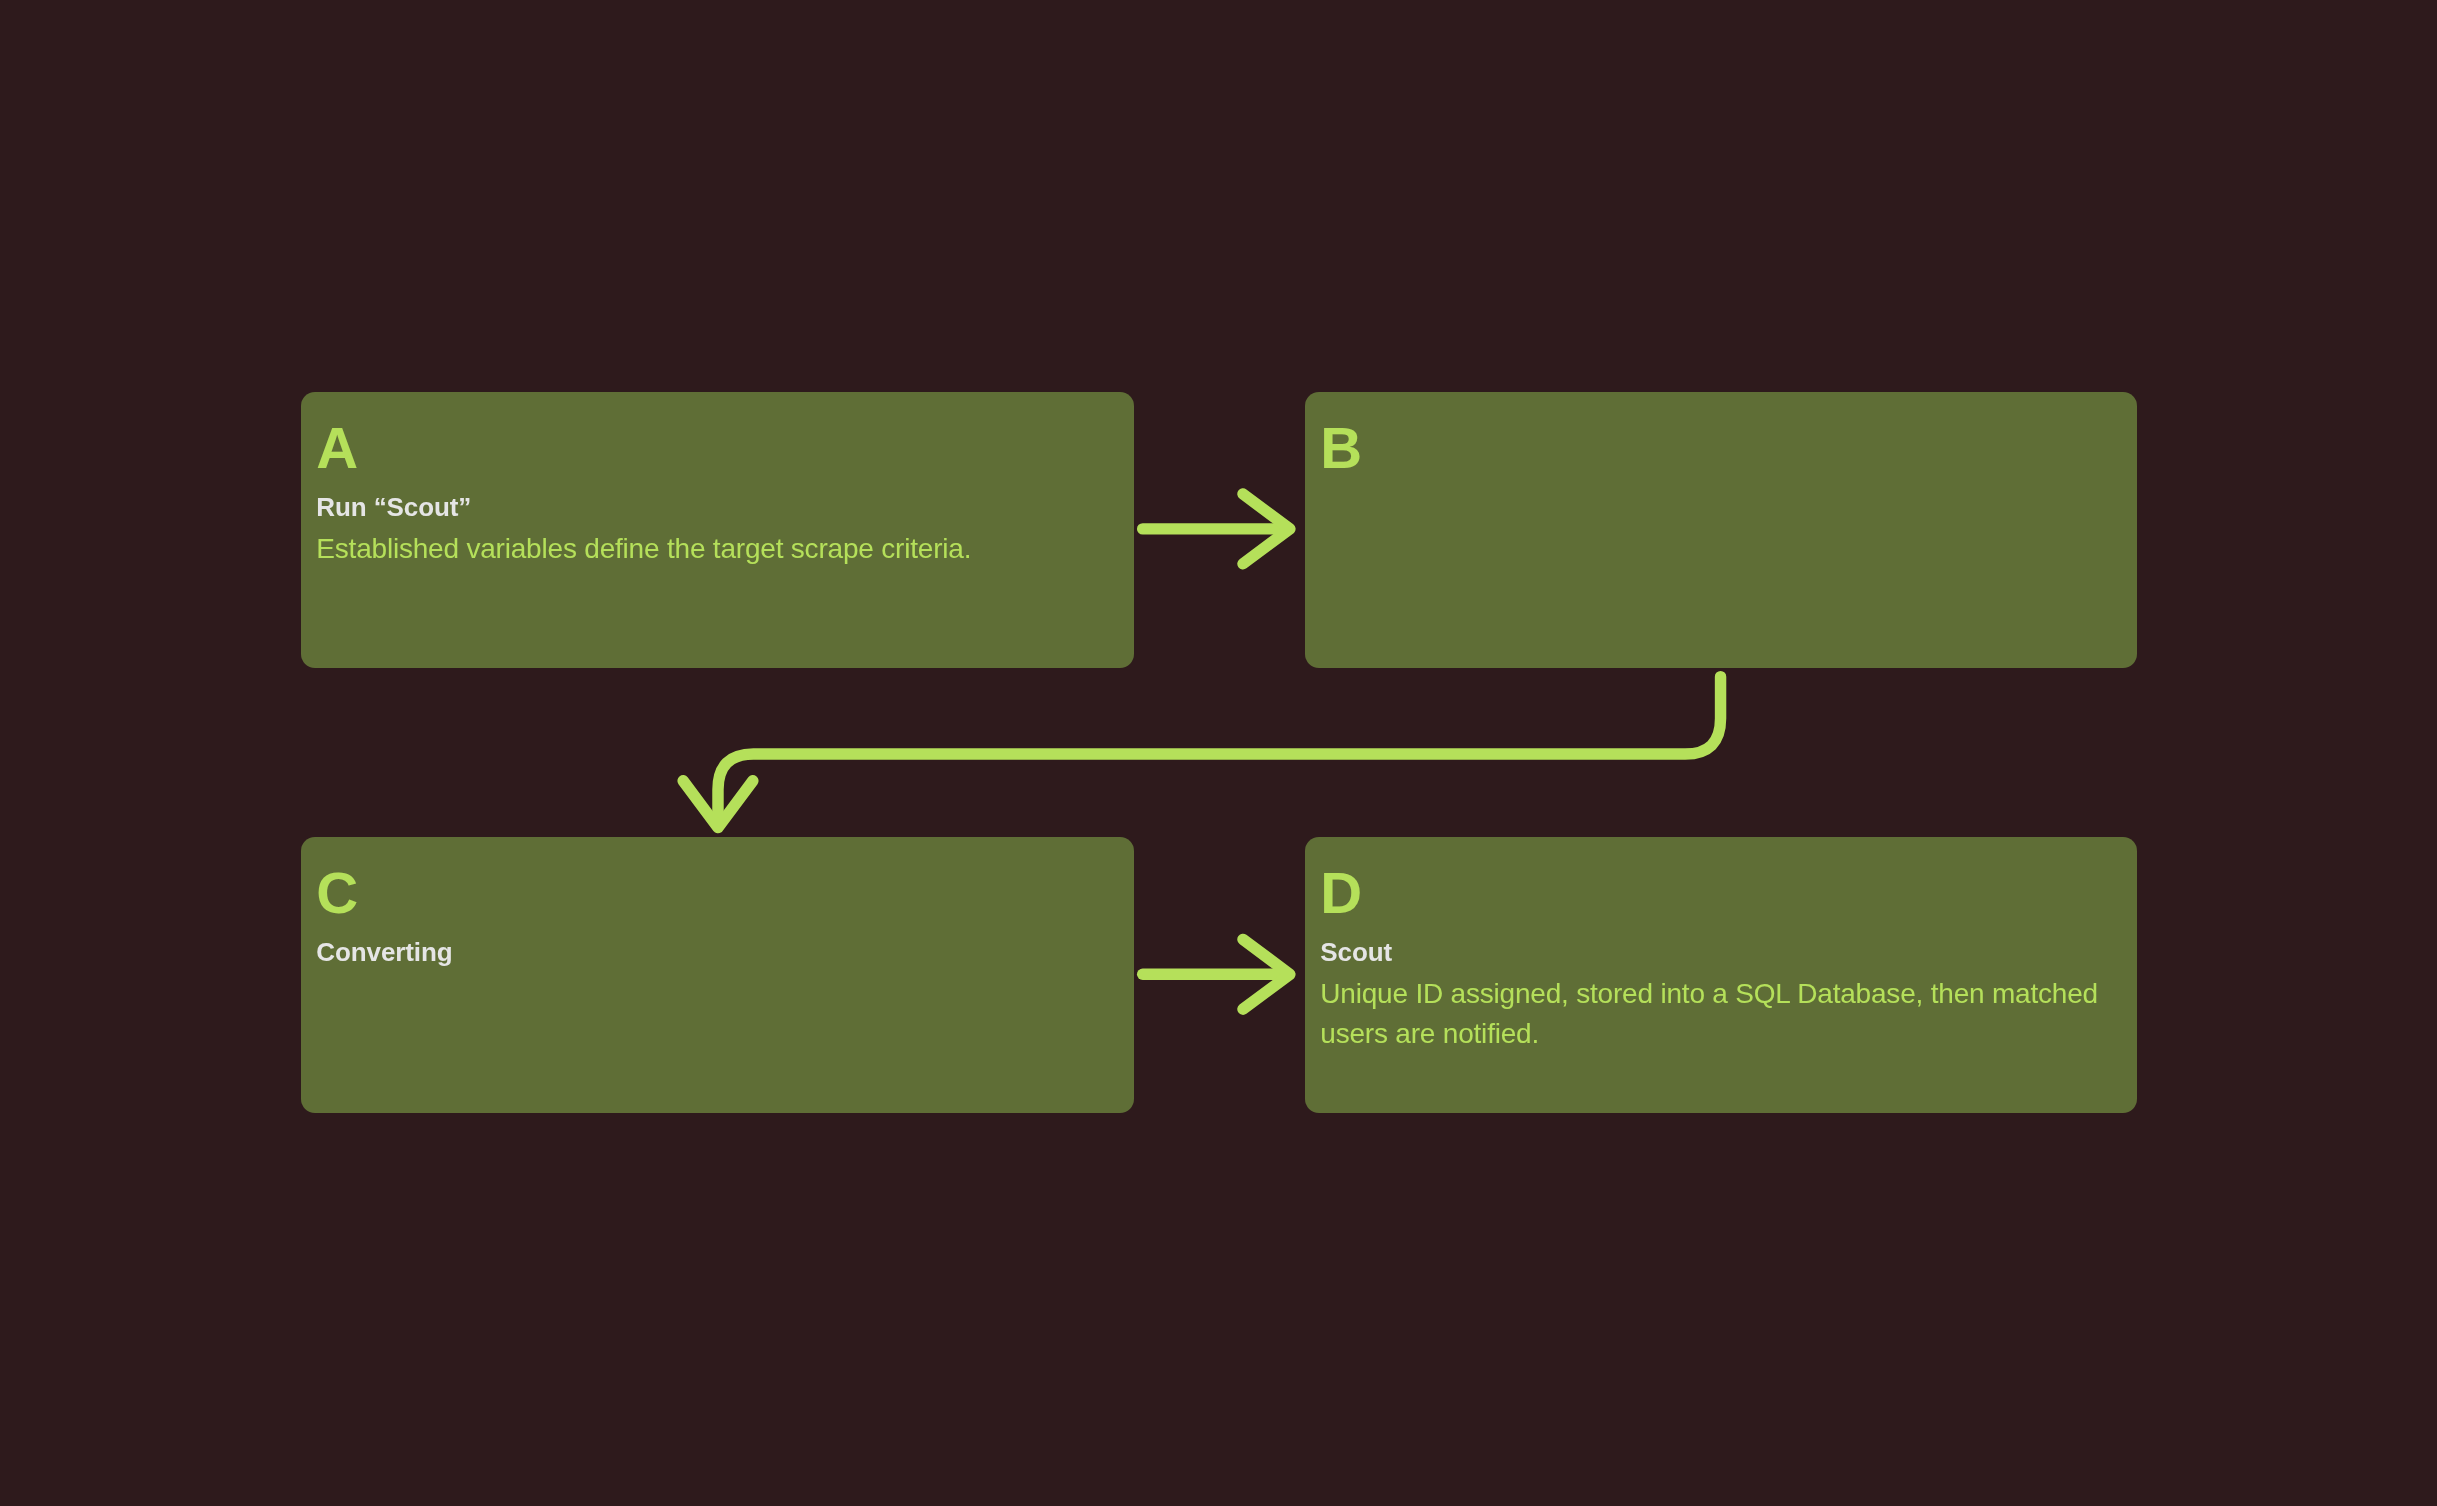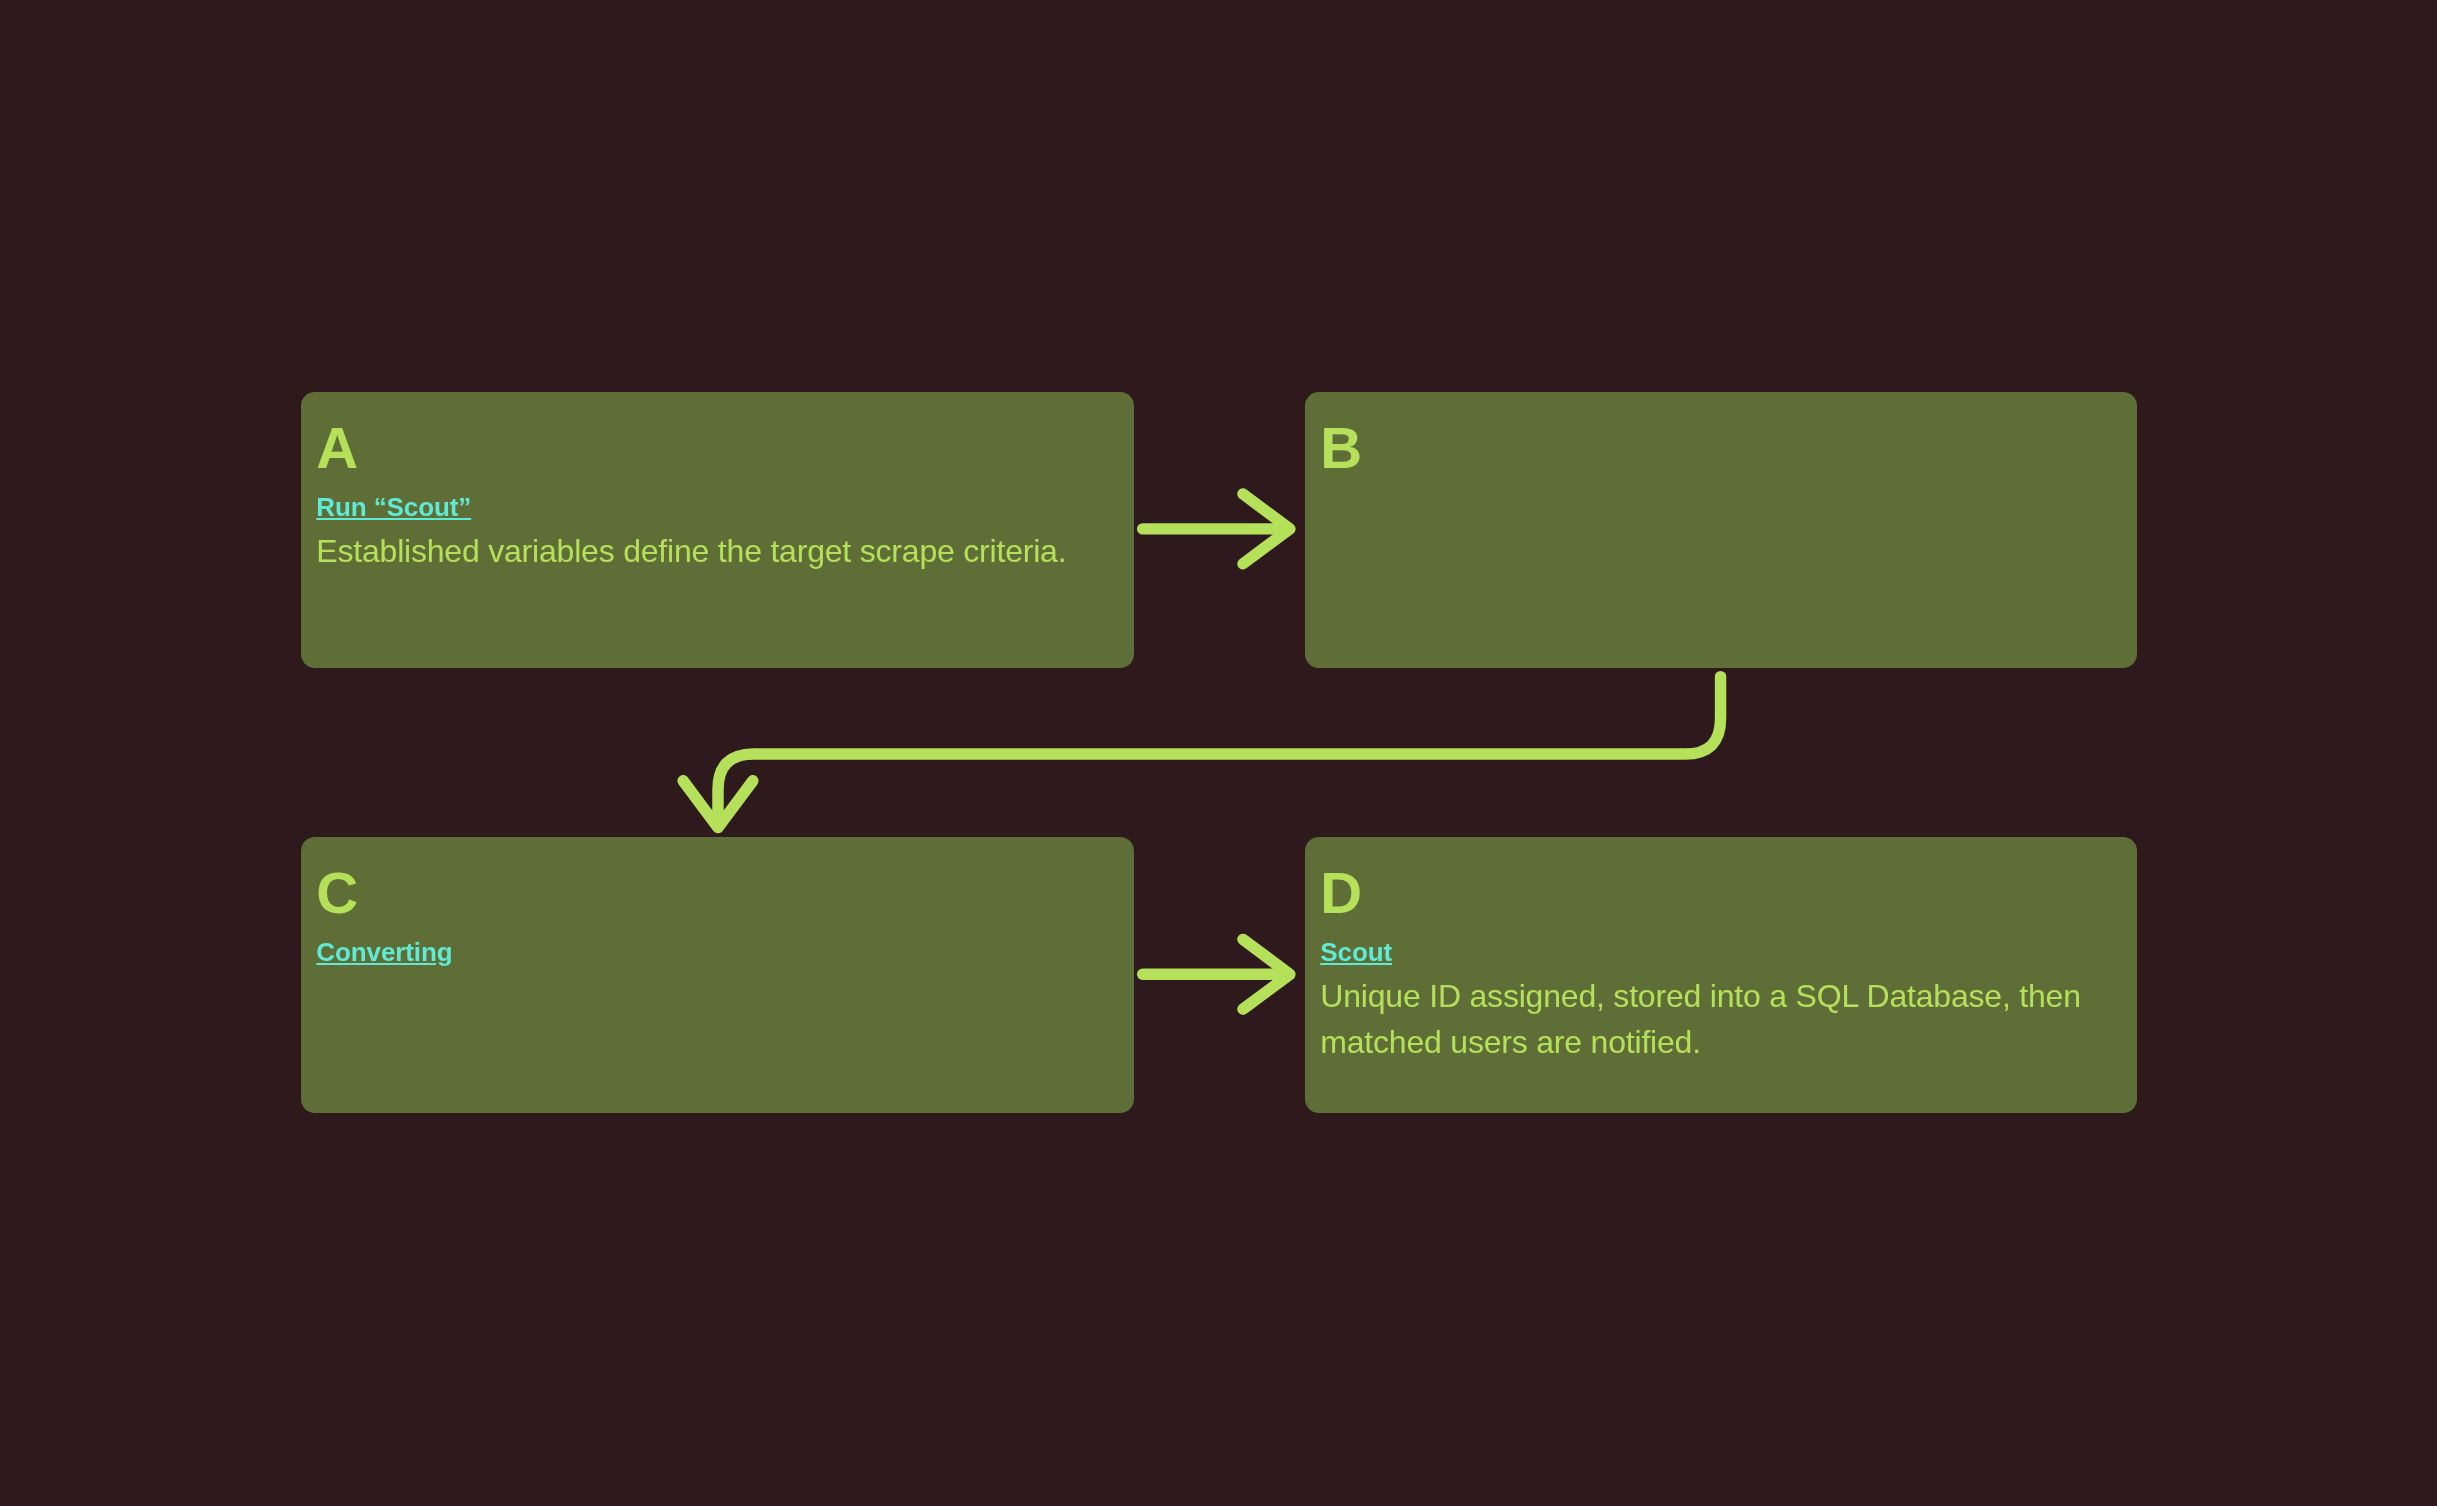--- a/index.html
+++ b/index.html
@@ -44,31 +44,30 @@
 
   .node-key {
     color: #B5E05A;
     font-size: 58px;
     font-weight: 700;
     line-height: 0.86;
     letter-spacing: -0.5px;
     margin: 0 0 19.6px 0;
   }
   .node-title {
-    color: #5eead4;
+    color: #e5e5e5;
     font-size: 26px;
     font-weight: 700;
     line-height: 1.18;
     margin: 0 0 6.5px 0;
     letter-spacing: -0.1px;
-    text-decoration: underline;
   }
   .node-desc {
     color: #B5E05A;
-    font-size: 32px;
+    font-size: 28px;
     font-weight: 400;
     line-height: 1.42;
     margin: 0;
     letter-spacing: -0.2px;
   }
 </style>
 </head>
 <body>
 
 <div id="canvas">

